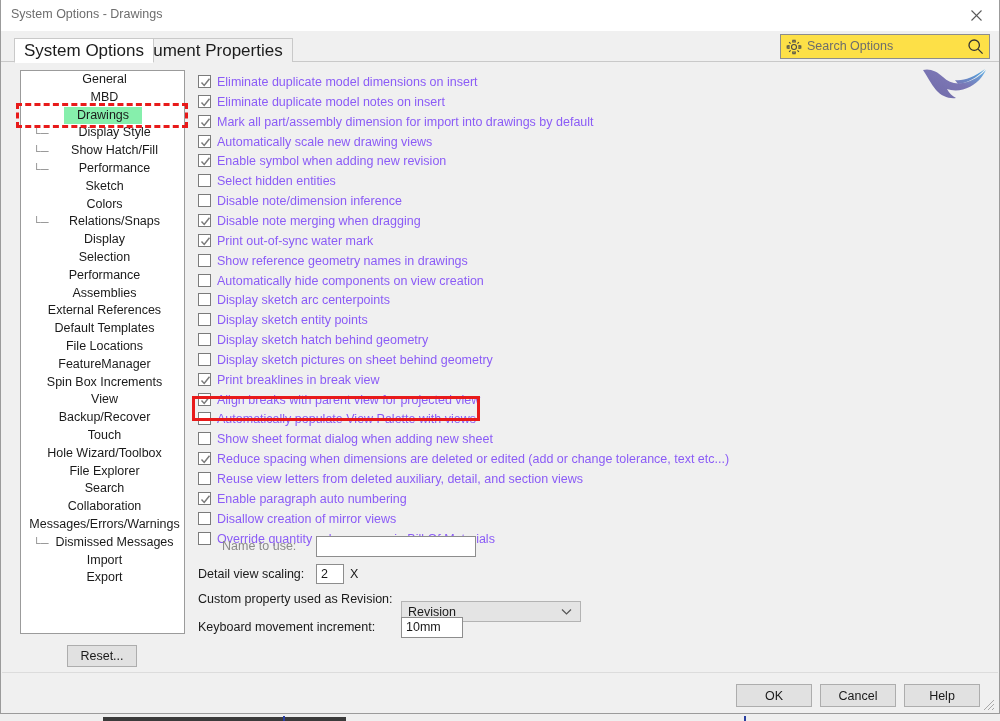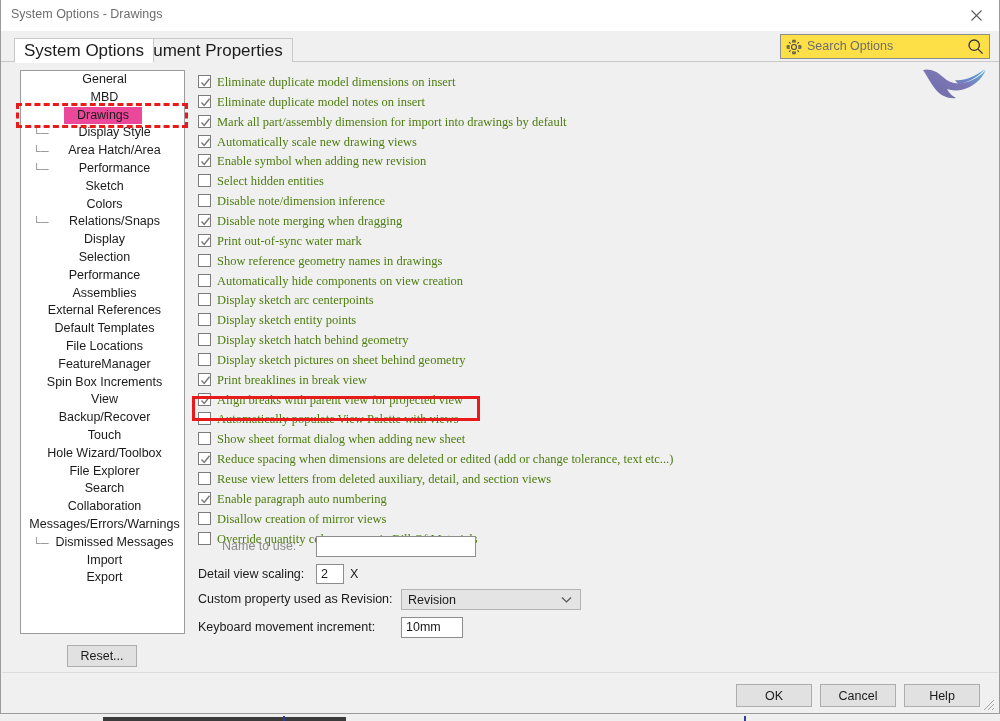--- a/index.html
+++ b/index.html
@@ -128,21 +128,21 @@
     height: 17.8px;
     font-size: 12.5px;
     color: #1a1a1a;
     line-height: 17.8px;
     white-space: nowrap;
     padding-left: 4px;
     text-align: center;
   }
   .li.child { padding-left: 24px; }
   .li.selected > .li-label {
-    background: #ec4899;
+    background: #86efac;
     padding: 0 13px;
     margin-left: -3px;
   }
   .li-label { display: inline-block; }
   .tree-mark {
     position: absolute;
     left: 12px; top: 0;
     width: 10px; height: 17.8px;
     color: #808080;
     font-size: 11px;
@@ -166,23 +166,22 @@
     left: 0; top: 2px;
     width: 13px; height: 13px;
     background: #ffffff;
     border: 1px solid #7b7b7b;
   }
   .chk svg { position: absolute; left: 1px; top: 1px; }
   .chklabel {
     position: absolute;
     left: 19px; top: 0;
     font-size: 12.5px;
-    color: #4d7c0f;
+    color: #8b5cf6;
     line-height: 19px;
-    font-family: Liberation Serif, serif;
   }
 
   
   .frow { position: absolute; left: 5px; height: 22px; white-space: nowrap; }
   .flabel {
     position: absolute; top: 0;
     font-size: 12.5px; color: #1a1a1a; line-height: 21px;
   }
   .flabel.dim { color: #8a8a8a; }
   .ftext {
@@ -345,21 +344,21 @@
                C14 22 10 14 6 8 Z" fill="url(#bg1)"></path>
       <path d="M38 18 C46 19 56 16 68 7 C60 16 50 21 41 22 Z" fill="url(#bg2)"></path>
     </svg>
 
     <div class="leftlist">
       <div id="sidebar-items">
           <div class="li"><span class="li-label">General</span></div>
           <div class="li"><span class="li-label">MBD</span></div>
           <div class="li selected"><span class="li-label">Drawings</span></div>
           <div class="li child"><span class="tree-mark">└─</span><span class="li-label">Display Style</span></div>
-          <div class="li child"><span class="tree-mark">└─</span><span class="li-label">Area Hatch/Area</span></div>
+          <div class="li child"><span class="tree-mark">└─</span><span class="li-label">Show Hatch/Fill</span></div>
           <div class="li child"><span class="tree-mark">└─</span><span class="li-label">Performance</span></div>
           <div class="li"><span class="li-label">Sketch</span></div>
           <div class="li"><span class="li-label">Colors</span></div>
           <div class="li child"><span class="tree-mark">└─</span><span class="li-label">Relations/Snaps</span></div>
           <div class="li"><span class="li-label">Display</span></div>
           <div class="li"><span class="li-label">Selection</span></div>
           <div class="li"><span class="li-label">Performance</span></div>
           <div class="li"><span class="li-label">Assemblies</span></div>
           <div class="li"><span class="li-label">External References</span></div>
           <div class="li"><span class="li-label">Default Templates</span></div>
@@ -530,21 +529,21 @@
       </div>
 
       <div class="frow" style="top:494px">
         <div class="flabel" style="left:0">Detail view scaling:</div>
         <div class="ftext" style="left:118px; top:0; width:28px; height:20px">2</div>
         <div class="fsuffix" style="left:152px">X</div>
       </div>
 
       <div class="frow" style="top:519px">
         <div class="flabel" style="left:0">Custom property used as Revision:</div>
-        <div class="fselect" style="left:203px; top:0; width:180px; height:21px">
+        <div class="fselect" style="left:203px; top:12px; width:180px; height:21px">
           <span>Revision</span>
           <svg class="chev" width="11" height="7" viewBox="0 0 11 7">
             <polyline points="1,1 5.5,5.5 10,1" fill="none" stroke="#555" stroke-width="1.2"></polyline>
           </svg>
         </div>
       </div>
 
       <div class="frow" style="top:547px">
         <div class="flabel" style="left:0">Keyboard movement increment:</div>
         <div class="ftext" style="left:203px; top:0; width:62px; height:21px">10mm</div>

